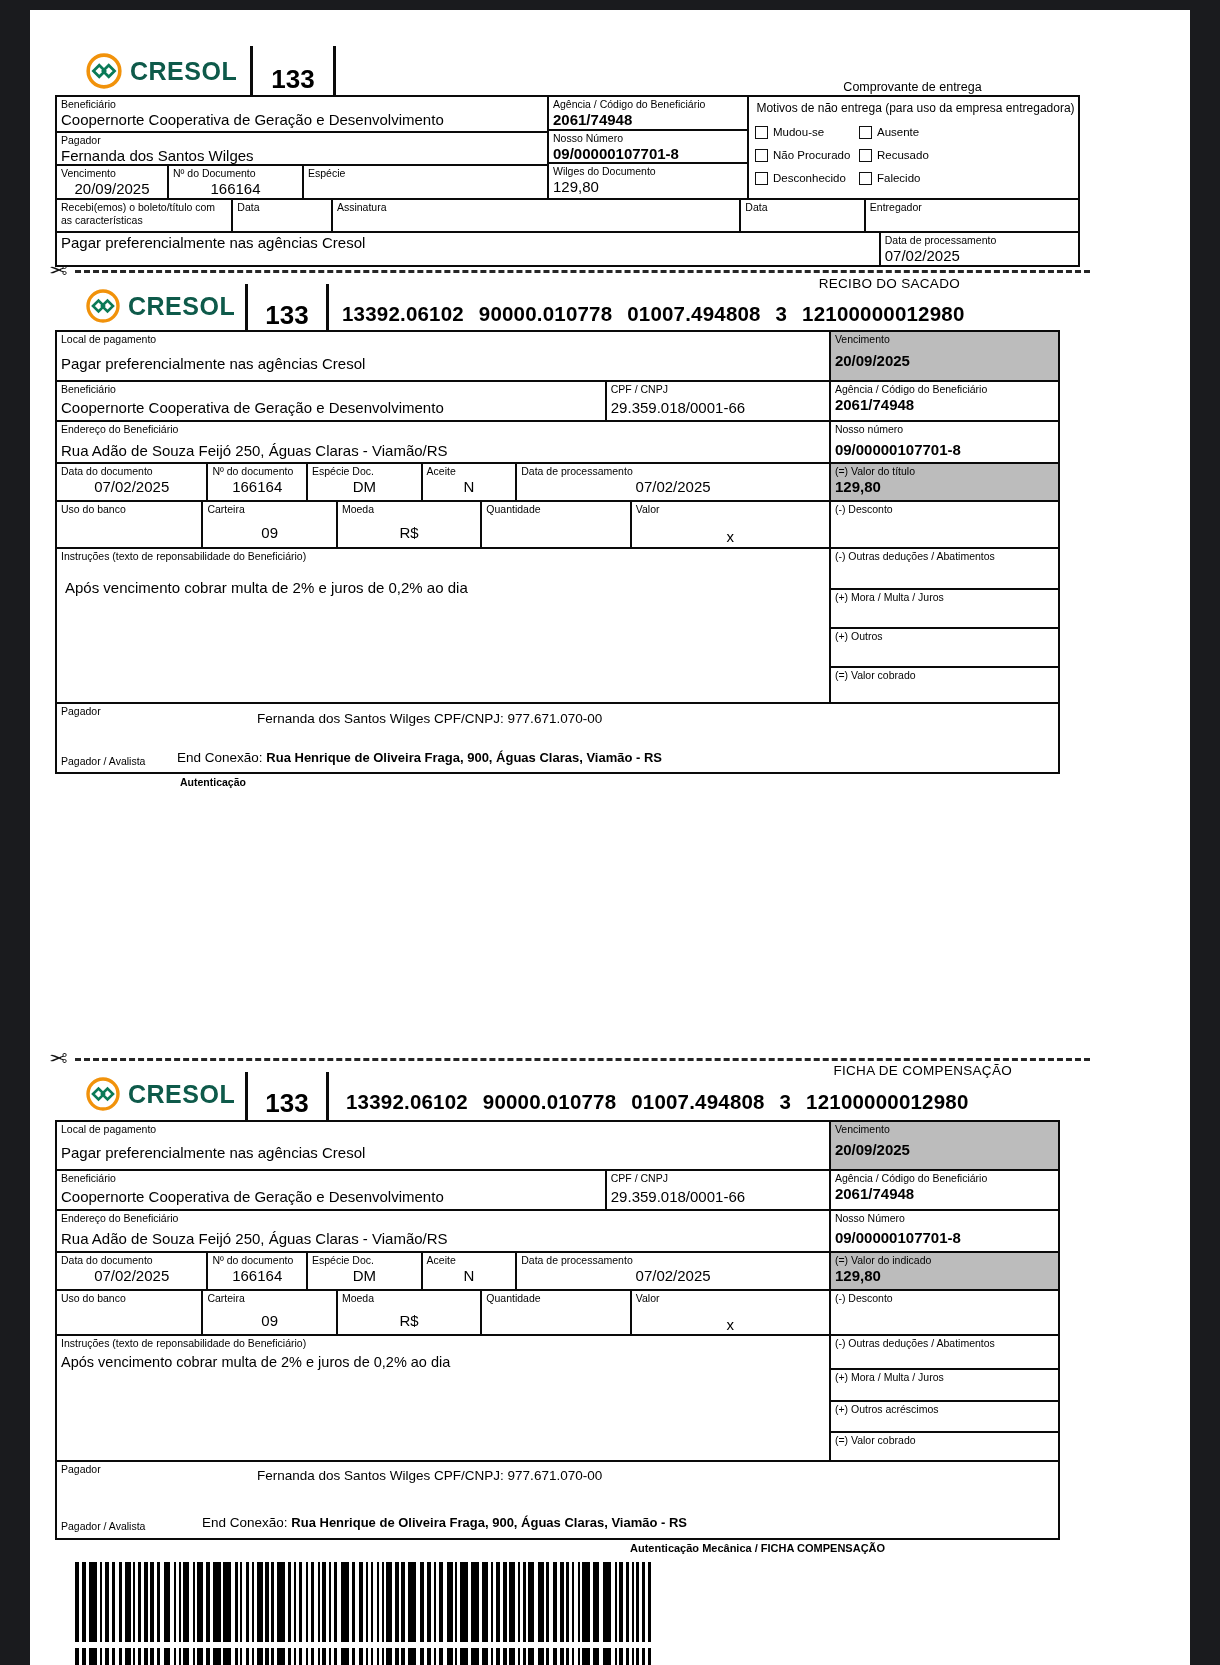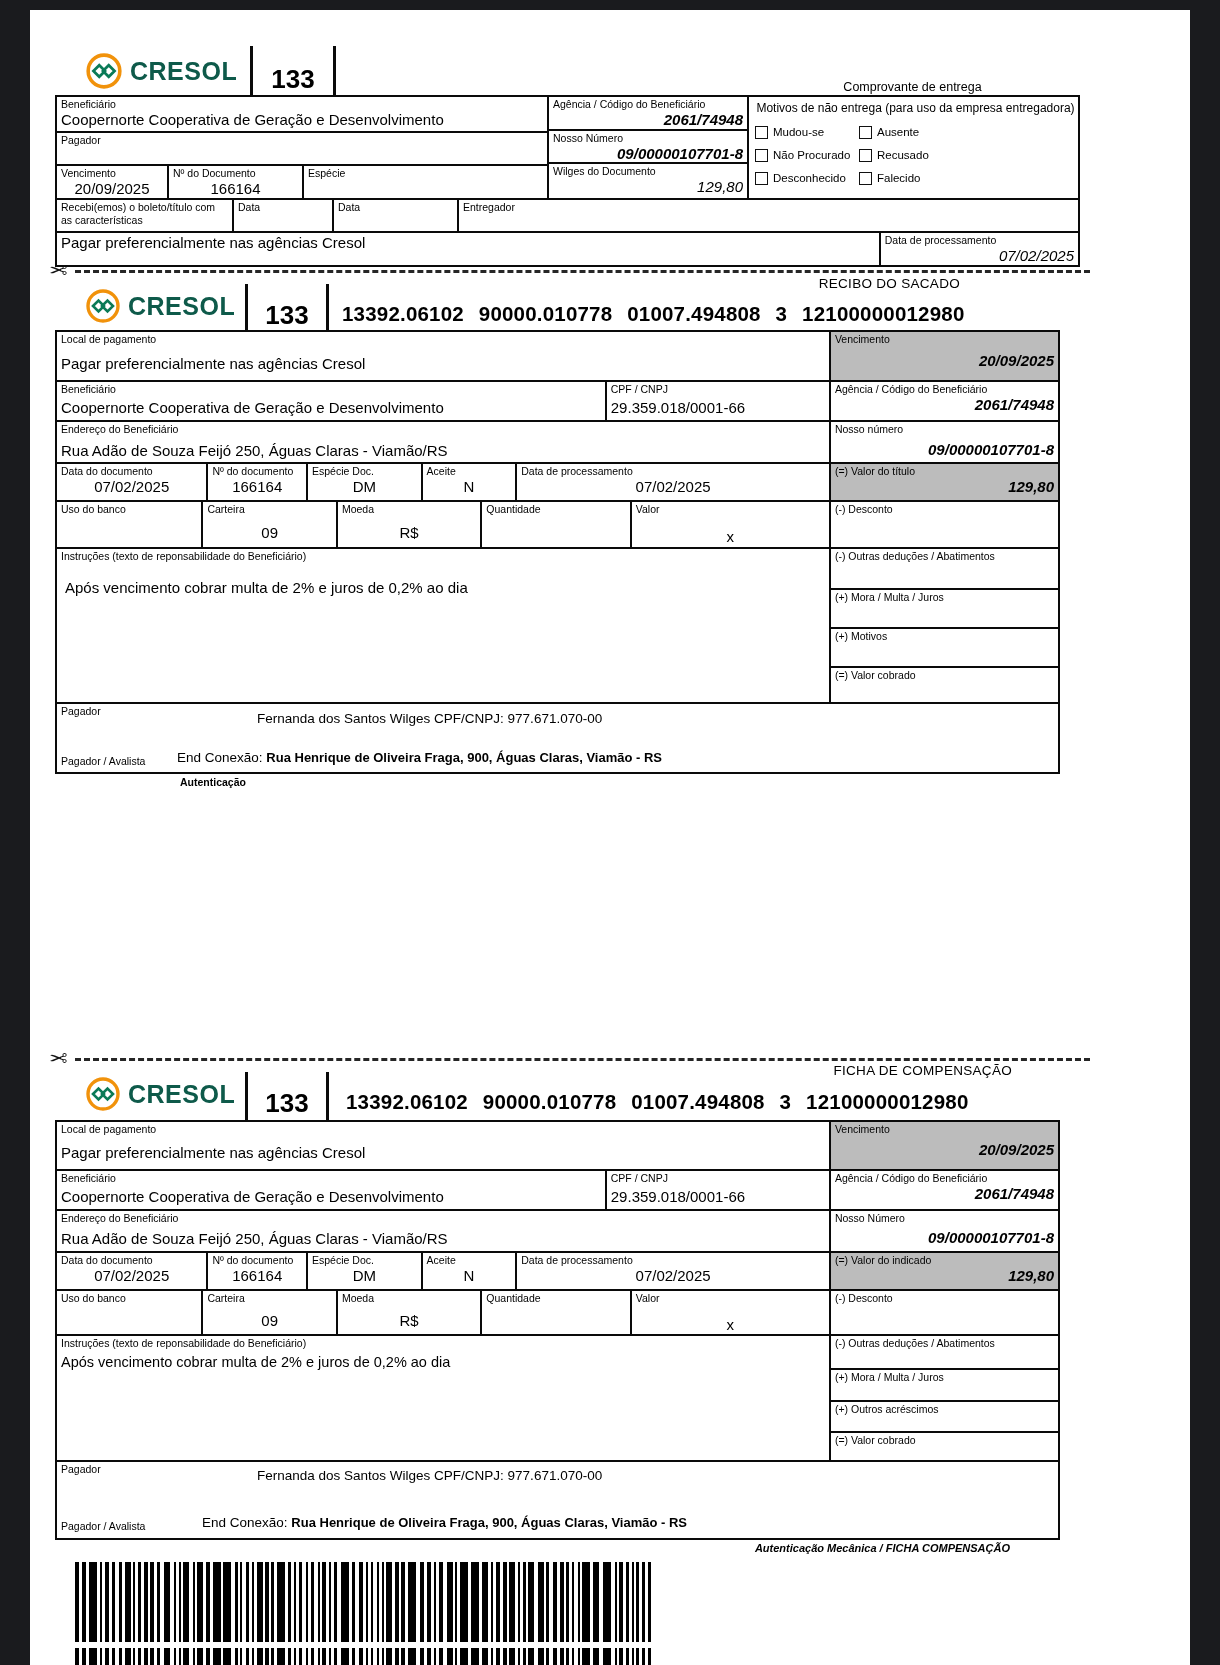--- a/index.html
+++ b/index.html
@@ -16,21 +16,21 @@
   .digitable{position:absolute;font-weight:bold;font-size:20.5px;white-space:nowrap;word-spacing:9px;letter-spacing:.2px;}
 
   
   .tbl{position:absolute;border:2.5px solid #0a0a0a;box-sizing:border-box;background:#fff;}
   .row{display:flex;border-top:2px solid #0a0a0a;box-sizing:border-box;}
   .row.first{border-top:none;}
   .c{border-left:2px solid #0a0a0a;box-sizing:border-box;padding:1px 4px;position:relative;overflow:hidden;}
   .c.first{border-left:none;}
   .lbl{font-size:10.5px;line-height:1.2;white-space:nowrap;}
   .val{font-size:15px;line-height:1.2;}
-  .ctr{text-align:center;} .rt{text-align:right;font-style:italic;} .b{font-weight:bold;}
+  .ctr{text-align:center;} .rt{text-align:left;} .b{font-weight:bold;}
   .gray{background:#bcbcbc;}
   .stack{display:flex;flex-direction:column;}
   .sub{border-top:2px solid #0a0a0a;box-sizing:border-box;padding:1px 4px;}
   .sub.first{border-top:none;}
 
   
   .cbgrid{display:flex;padding:2px 4px 0 6px;}
   .cbcol{display:flex;flex-direction:column;}
   .cbitem{display:flex;align-items:center;gap:5px;height:16px;margin-top:7px;}
   .cb{width:11px;height:11px;border:1.6px solid #111;background:#fff;flex:none;}
@@ -69,20 +69,21 @@
   <div class="tbl" style="left:25px;top:85px;width:1025px;">
 
     <div style="display:flex;height:101px;">
       <div style="width:490px;flex:none;">
         <div class="c first" style="height:34px;border-left:none;">
           <div class="lbl">Beneficiário</div>
           <div class="val">Coopernorte Cooperativa de Geração e Desenvolvimento</div>
         </div>
         <div class="c first" style="height:33px;border-left:none;border-top:2px solid #0a0a0a;">
           <div class="lbl">Pagador</div>
+          <div class="val">Fernanda dos Santos Wilges</div>
         </div>
         <div style="display:flex;height:34px;border-top:2px solid #0a0a0a;box-sizing:border-box;">
           <div class="c first" style="width:110px;">
             <div class="lbl">Vencimento</div>
             <div class="val ctr">20/09/2025</div>
           </div>
           <div class="c" style="width:135px;">
             <div class="lbl">Nº do Documento</div>
             <div class="val ctr">166164</div>
           </div>
@@ -139,20 +140,23 @@
         </div>
       </div>
     </div>
 
     <div class="row" style="height:33px;">
       <div class="c first" style="width:175px;">
         <div class="lbl" style="white-space:normal;">Recebi(emos) o boleto/título com as características</div>
       </div>
       <div class="c" style="width:100px;">
             <div class="lbl">Data</div>
+          </div>
+      <div class="c" style="width:410px;">
+            <div class="lbl">Assinatura</div>
           </div>
       <div class="c" style="width:125px;">
             <div class="lbl">Data</div>
           </div>
       <div class="c" style="width:215px;">
             <div class="lbl">Entregador</div>
           </div>
     </div>
 
     <div class="row" style="height:34px;">
@@ -275,21 +279,21 @@
         <div class="val" style="margin-top:16px;margin-left:4px;">Após vencimento cobrar multa de 2% e juros de 0,2% ao dia</div>
       </div>
       <div class="c stack" style="width:230px;padding:0;">
         <div class="sub first" style="height:39px;">
               <div class="lbl">(-) Outras deduções / Abatimentos</div>
             </div>
         <div class="sub" style="height:39px;">
               <div class="lbl">(+) Mora / Multa / Juros</div>
             </div>
         <div class="sub" style="height:39px;">
-              <div class="lbl">(+) Motivos</div>
+              <div class="lbl">(+) Outros</div>
             </div>
         <div class="sub" style="flex:1;">
               <div class="lbl">(=) Valor cobrado</div>
             </div>
       </div>
     </div>
     <div class="row" style="height:70px;">
       <div class="c first" style="width:1005px;">
         <div class="lbl">Pagador</div>
         <div class="abs" style="left:200px;top:7px;font-size:13.5px;">Fernanda dos Santos Wilges CPF/CNPJ: 977.671.070-00</div>

